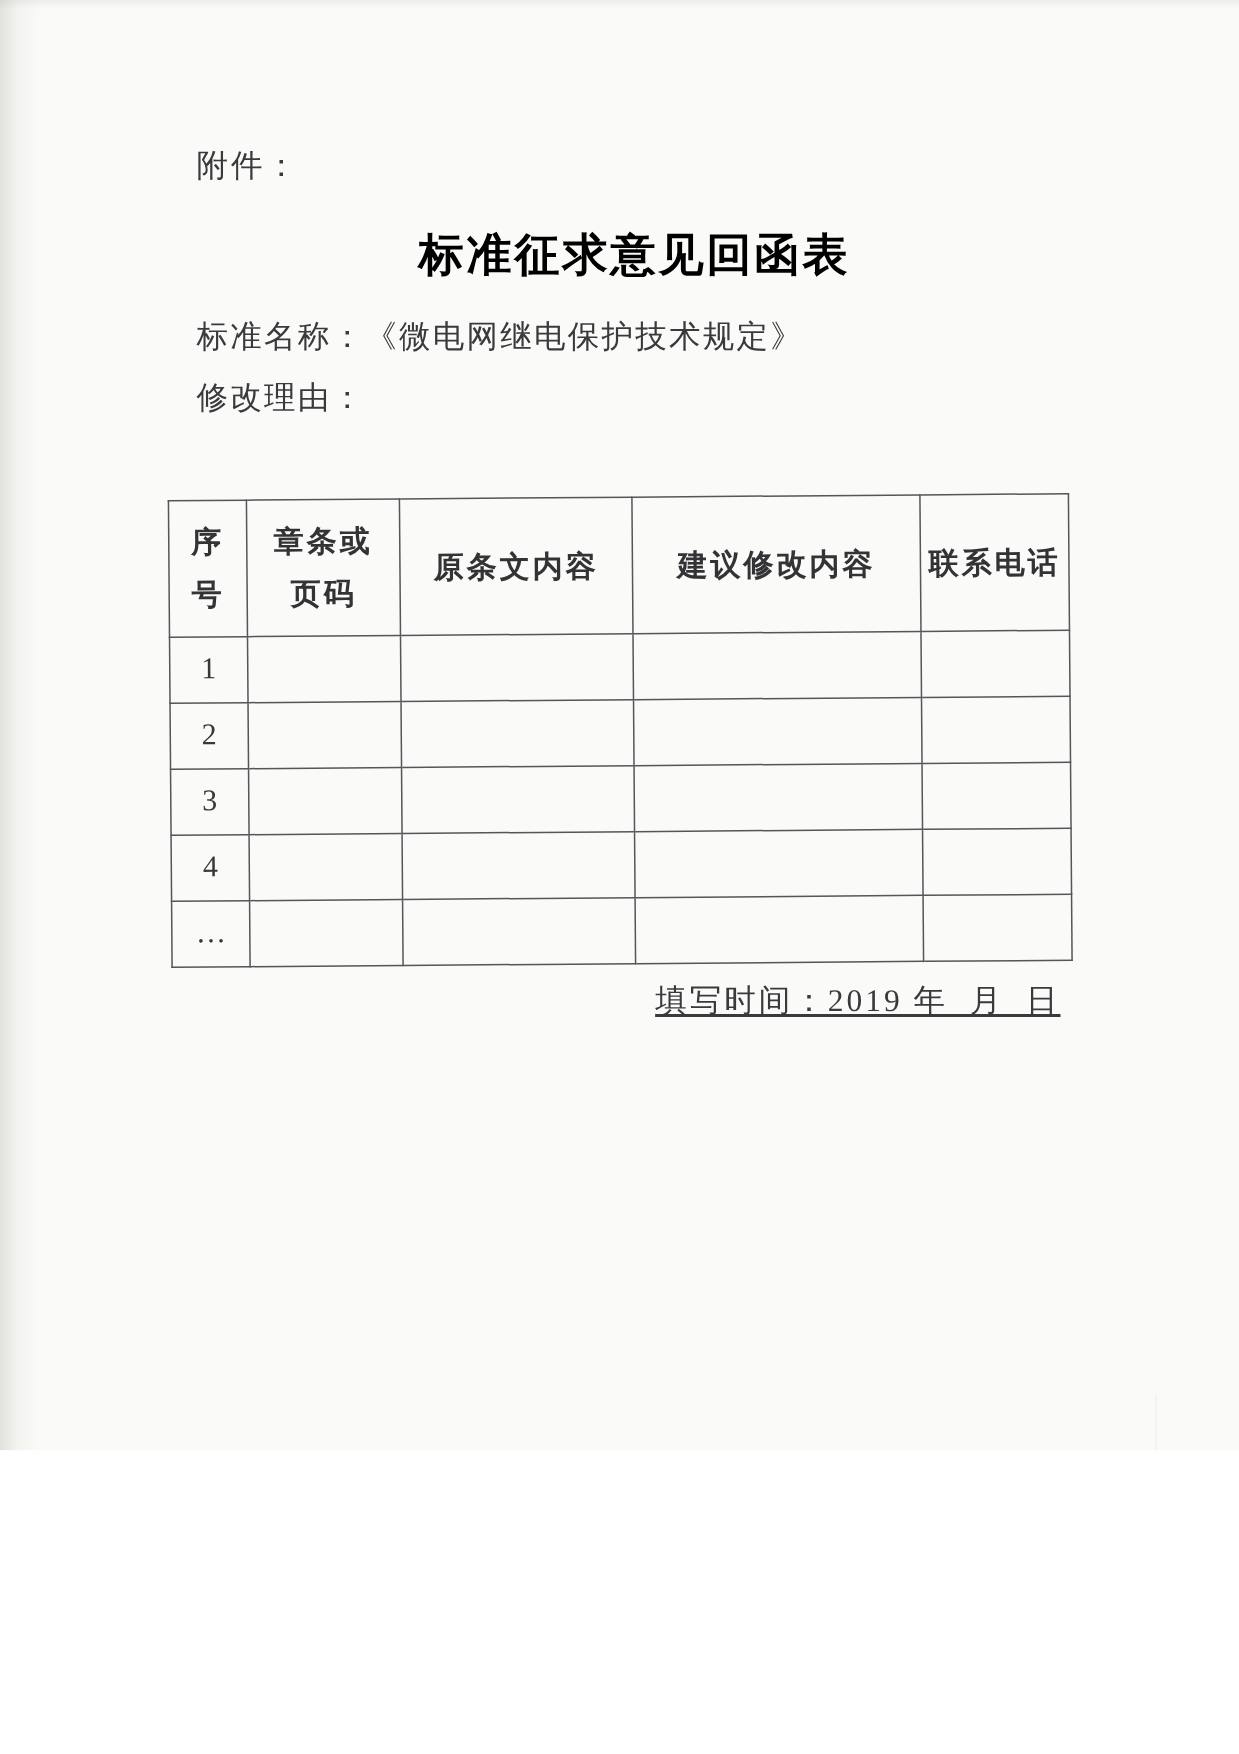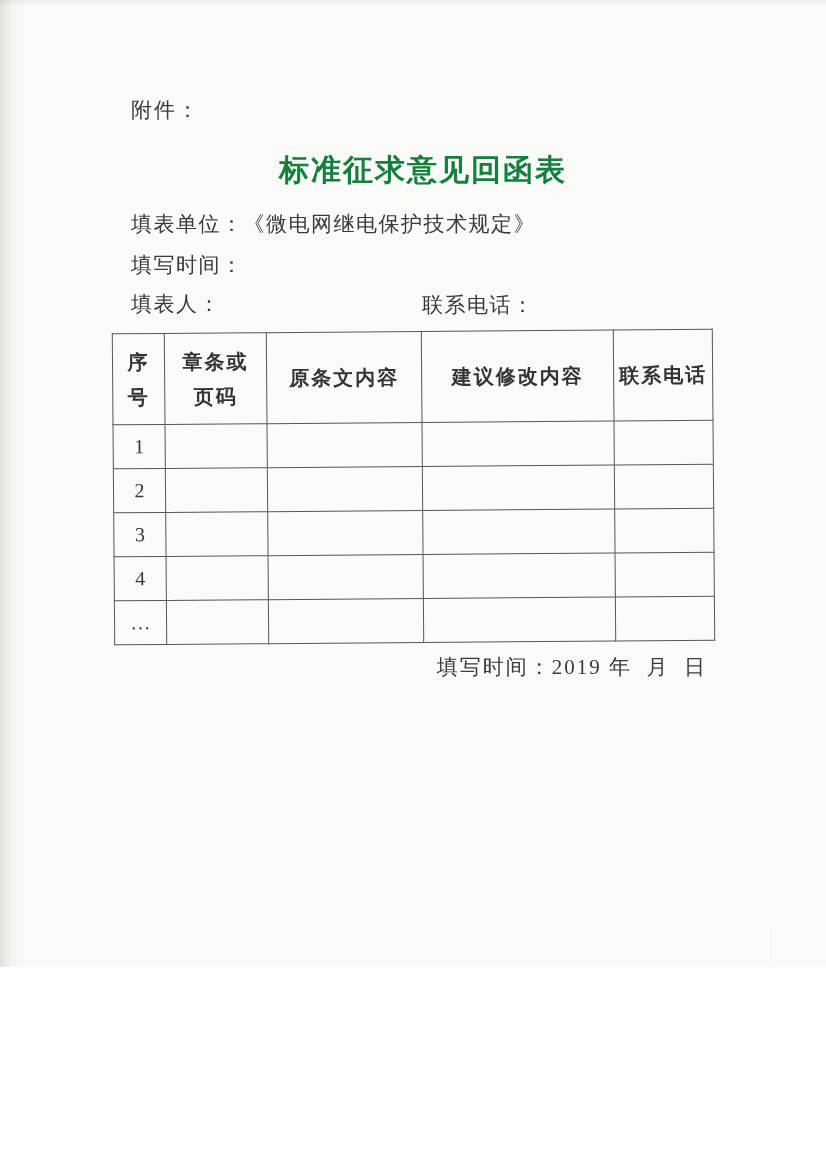--- a/index.html
+++ b/index.html
@@ -46,21 +46,21 @@
     letter-spacing: 2px;
   }
   .doc-title {
     position: absolute;
     left: 123px; top: 150px;
     width: 600px;
     text-align: center;
     font-size: 30px;
     font-weight: 700;
     letter-spacing: 2px;
-    color: #15803d;
+    color: #000000;
   }
   .meta-line {
     position: absolute;
     left: 131px;
     font-size: 21px;
     letter-spacing: 1.5px;
     white-space: nowrap;
   }
   .meta-standard { top: 210px; }
   .meta-unit     { top: 251px; }
@@ -109,47 +109,44 @@
   td.cell-no { text-align: center; }
 
   .footer-line {
     position: absolute;
     left: 113px; top: 653px;
     width: 594px;
     text-align: right;
     font-size: 21px;
     letter-spacing: 2px;
     white-space: pre;
+    text-decoration: underline;
   }
 </style>
 </head>
 <body>
 
 <div class="page">
 
   <div class="edge-left"></div>
   <div class="edge-top"></div>
   <div class="scan-artifact"></div>
 
   <div class="attachment">附件：</div>
 
   <div class="doc-title">标准征求意见回函表</div>
 
   <div class="meta-line meta-standard">
-    <span>填表单位：</span><span class="meta-value">《微电网继电保护技术规定》</span>
+    <span>标准名称：</span><span class="meta-value">《微电网继电保护技术规定》</span>
   </div>
 
   <div class="meta-line meta-unit">
-    <span>填写时间：</span>
+    <span>修改理由：</span>
   </div>
 
-  <div class="meta-line meta-row">
-    <span>填表人：</span>
-    <span class="phone-label">联系电话：</span>
-  </div>
 
   <table class="form-table">
     <colgroup>
       <col style="width:52px">
       <col style="width:102px">
       <col style="width:155px">
       <col style="width:192px">
       <col style="width:99px">
     </colgroup>
     <thead>

